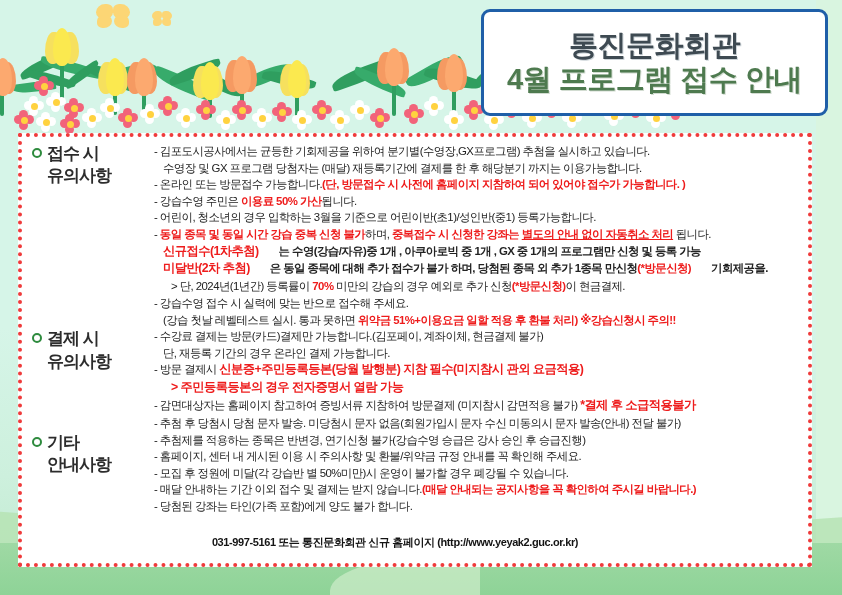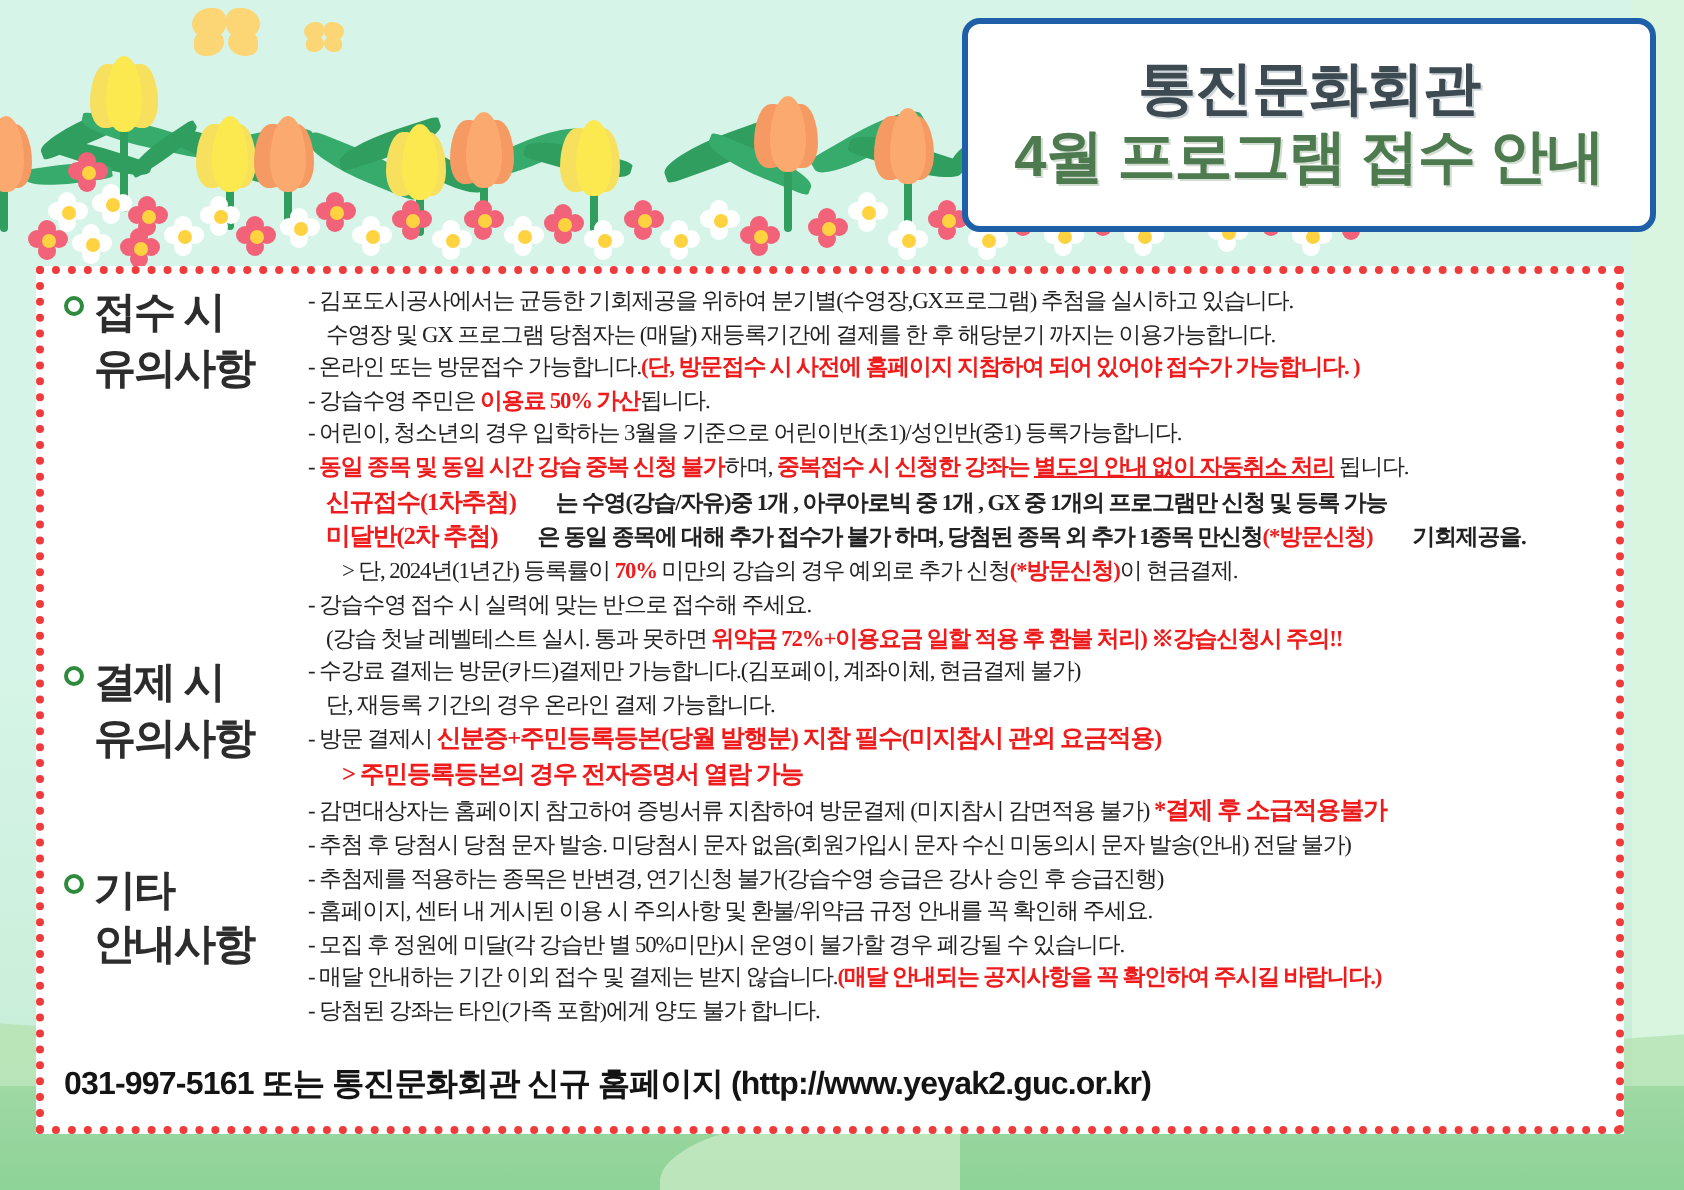--- a/index.html
+++ b/index.html
@@ -81,50 +81,50 @@
   }
 
   table#notice{
     border-collapse:collapse;width:100%;
     table-layout:fixed;
   }
   table#notice td{vertical-align:top;padding:0;}
   td.labelcell{width:122px;padding-top:2px;}
   .seclabel{
     display:flex;align-items:flex-start;gap:5px;
-    font-size:21px;font-weight:bold;color:#2c2c2c;letter-spacing:-1px;
+    font-size:17px;font-weight:bold;color:#2c2c2c;letter-spacing:-1px;
     line-height:1.32;
   }
   .ring{
     flex:0 0 auto;display:inline-block;width:10px;height:10px;border-radius:50%;
     border:2.5px solid #2e8b3e;box-sizing:border-box;margin-top:5px;
   }
   .seclabel .txt{white-space:pre-line;}
 
   .lines{font-size:11.4px;color:#222;line-height:1.455;letter-spacing:-.55px;}
-  .lines p{margin:0;white-space:nowrap;font-family:Liberation Serif, serif;}
+  .lines p{margin:0;white-space:nowrap;}
   .ind1{padding-left:9px;}
   .ind2{padding-left:17px;}
   .r{color:#ee1c1c;font-weight:bold;}
   .u{text-decoration:underline;}
   .bigred{color:#ee1c1c;font-weight:bold;font-size:12.3px;}
   .k{font-weight:bold;color:#222;padding-left:20px;}
 
   
   #contact-row{
     position:absolute;left:10px;right:10px;bottom:6px;height:30px;
     display:flex;align-items:center;
   }
   #contact-label{
     width:122px;display:flex;align-items:center;gap:5px;
     font-size:16.5px;font-weight:bold;color:#2c2c2c;letter-spacing:-1px;
   }
   #contact-label .ring{margin-top:0;}
   #contact-text{
-    flex:1;font-size:16px;font-weight:bold;color:#141414;
+    flex:1;text-align:center;font-size:11px;font-weight:bold;color:#141414;
     letter-spacing:-.4px;padding-right:40px;
   }
 </style>
 </head>
 <body>
 
 <div id="bg-sky"></div>
 <div id="bg-side-right"></div>
 <div id="bg-grass-left"></div>
 <div id="bg-grass-right"></div>
@@ -535,21 +535,21 @@
             <p><span>- 김포도시공사에서는 균등한 기회제공을 위하여 분기별(수영장,GX프로그램) 추첨을 실시하고 있습니다.</span></p>
             <p class="ind1"><span>수영장 및 GX 프로그램 당첨자는 (매달) 재등록기간에 결제를 한 후 해당분기 까지는 이용가능합니다.</span></p>
             <p><span>- 온라인 또는 방문접수 가능합니다.</span><span class="r">(단, 방문접수 시 사전에 홈페이지 지참하여 되어 있어야 접수가 가능합니다. )</span></p>
             <p><span>- 강습수영 주민은 </span><span class="r">이용료 50% 가산</span><span>됩니다.</span></p>
             <p><span>- 어린이, 청소년의 경우 입학하는 3월을 기준으로 어린이반(초1)/성인반(중1) 등록가능합니다.</span></p>
             <p><span>- </span><span class="r">동일 종목 및 동일 시간 강습 중복 신청 불가</span><span>하며, </span><span class="r">중복접수 시 신청한 강좌는 </span><span class="r u">별도의 안내 없이 자동취소 처리</span><span> 됩니다.</span></p>
             <p class="ind1"><span class="bigred">신규접수(1차추첨)</span><span class="k">는 수영(강습/자유)중 1개 , 아쿠아로빅 중 1개 , GX 중 1개의 프로그램만 신청 및 등록 가능</span></p>
             <p class="ind1"><span class="bigred">미달반(2차 추첨)</span><span class="k">은 동일 종목에 대해 추가 접수가 불가 하며, 당첨된 종목 외 추가 1종목 만신청</span><span class="r">(*방문신청)</span><span class="k">기회제공을.</span></p>
             <p class="ind2"><span>&gt; 단, 2024년(1년간) 등록률이 </span><span class="r">70%</span><span> 미만의 강습의 경우 예외로 추가 신청</span><span class="r">(*방문신청)</span><span>이 현금결제.</span></p>
             <p><span>- 강습수영 접수 시 실력에 맞는 반으로 접수해 주세요.</span></p>
-            <p class="ind1"><span>(강습 첫날 레벨테스트 실시. 통과 못하면 </span><span class="r">위약금 72%+이용요금 일할 적용 후 환불 처리) ※강습신청시 주의!!</span></p>
+            <p class="ind1"><span>(강습 첫날 레벨테스트 실시. 통과 못하면 </span><span class="r">위약금 51%+이용요금 일할 적용 후 환불 처리) ※강습신청시 주의!!</span></p>
           </td>
         </tr>
         <tr>
           <td class="labelcell">
             <div class="seclabel">
               <span class="ring"></span>
               <span class="txt">결제 시
 유의사항</span>
             </div>
           </td>

